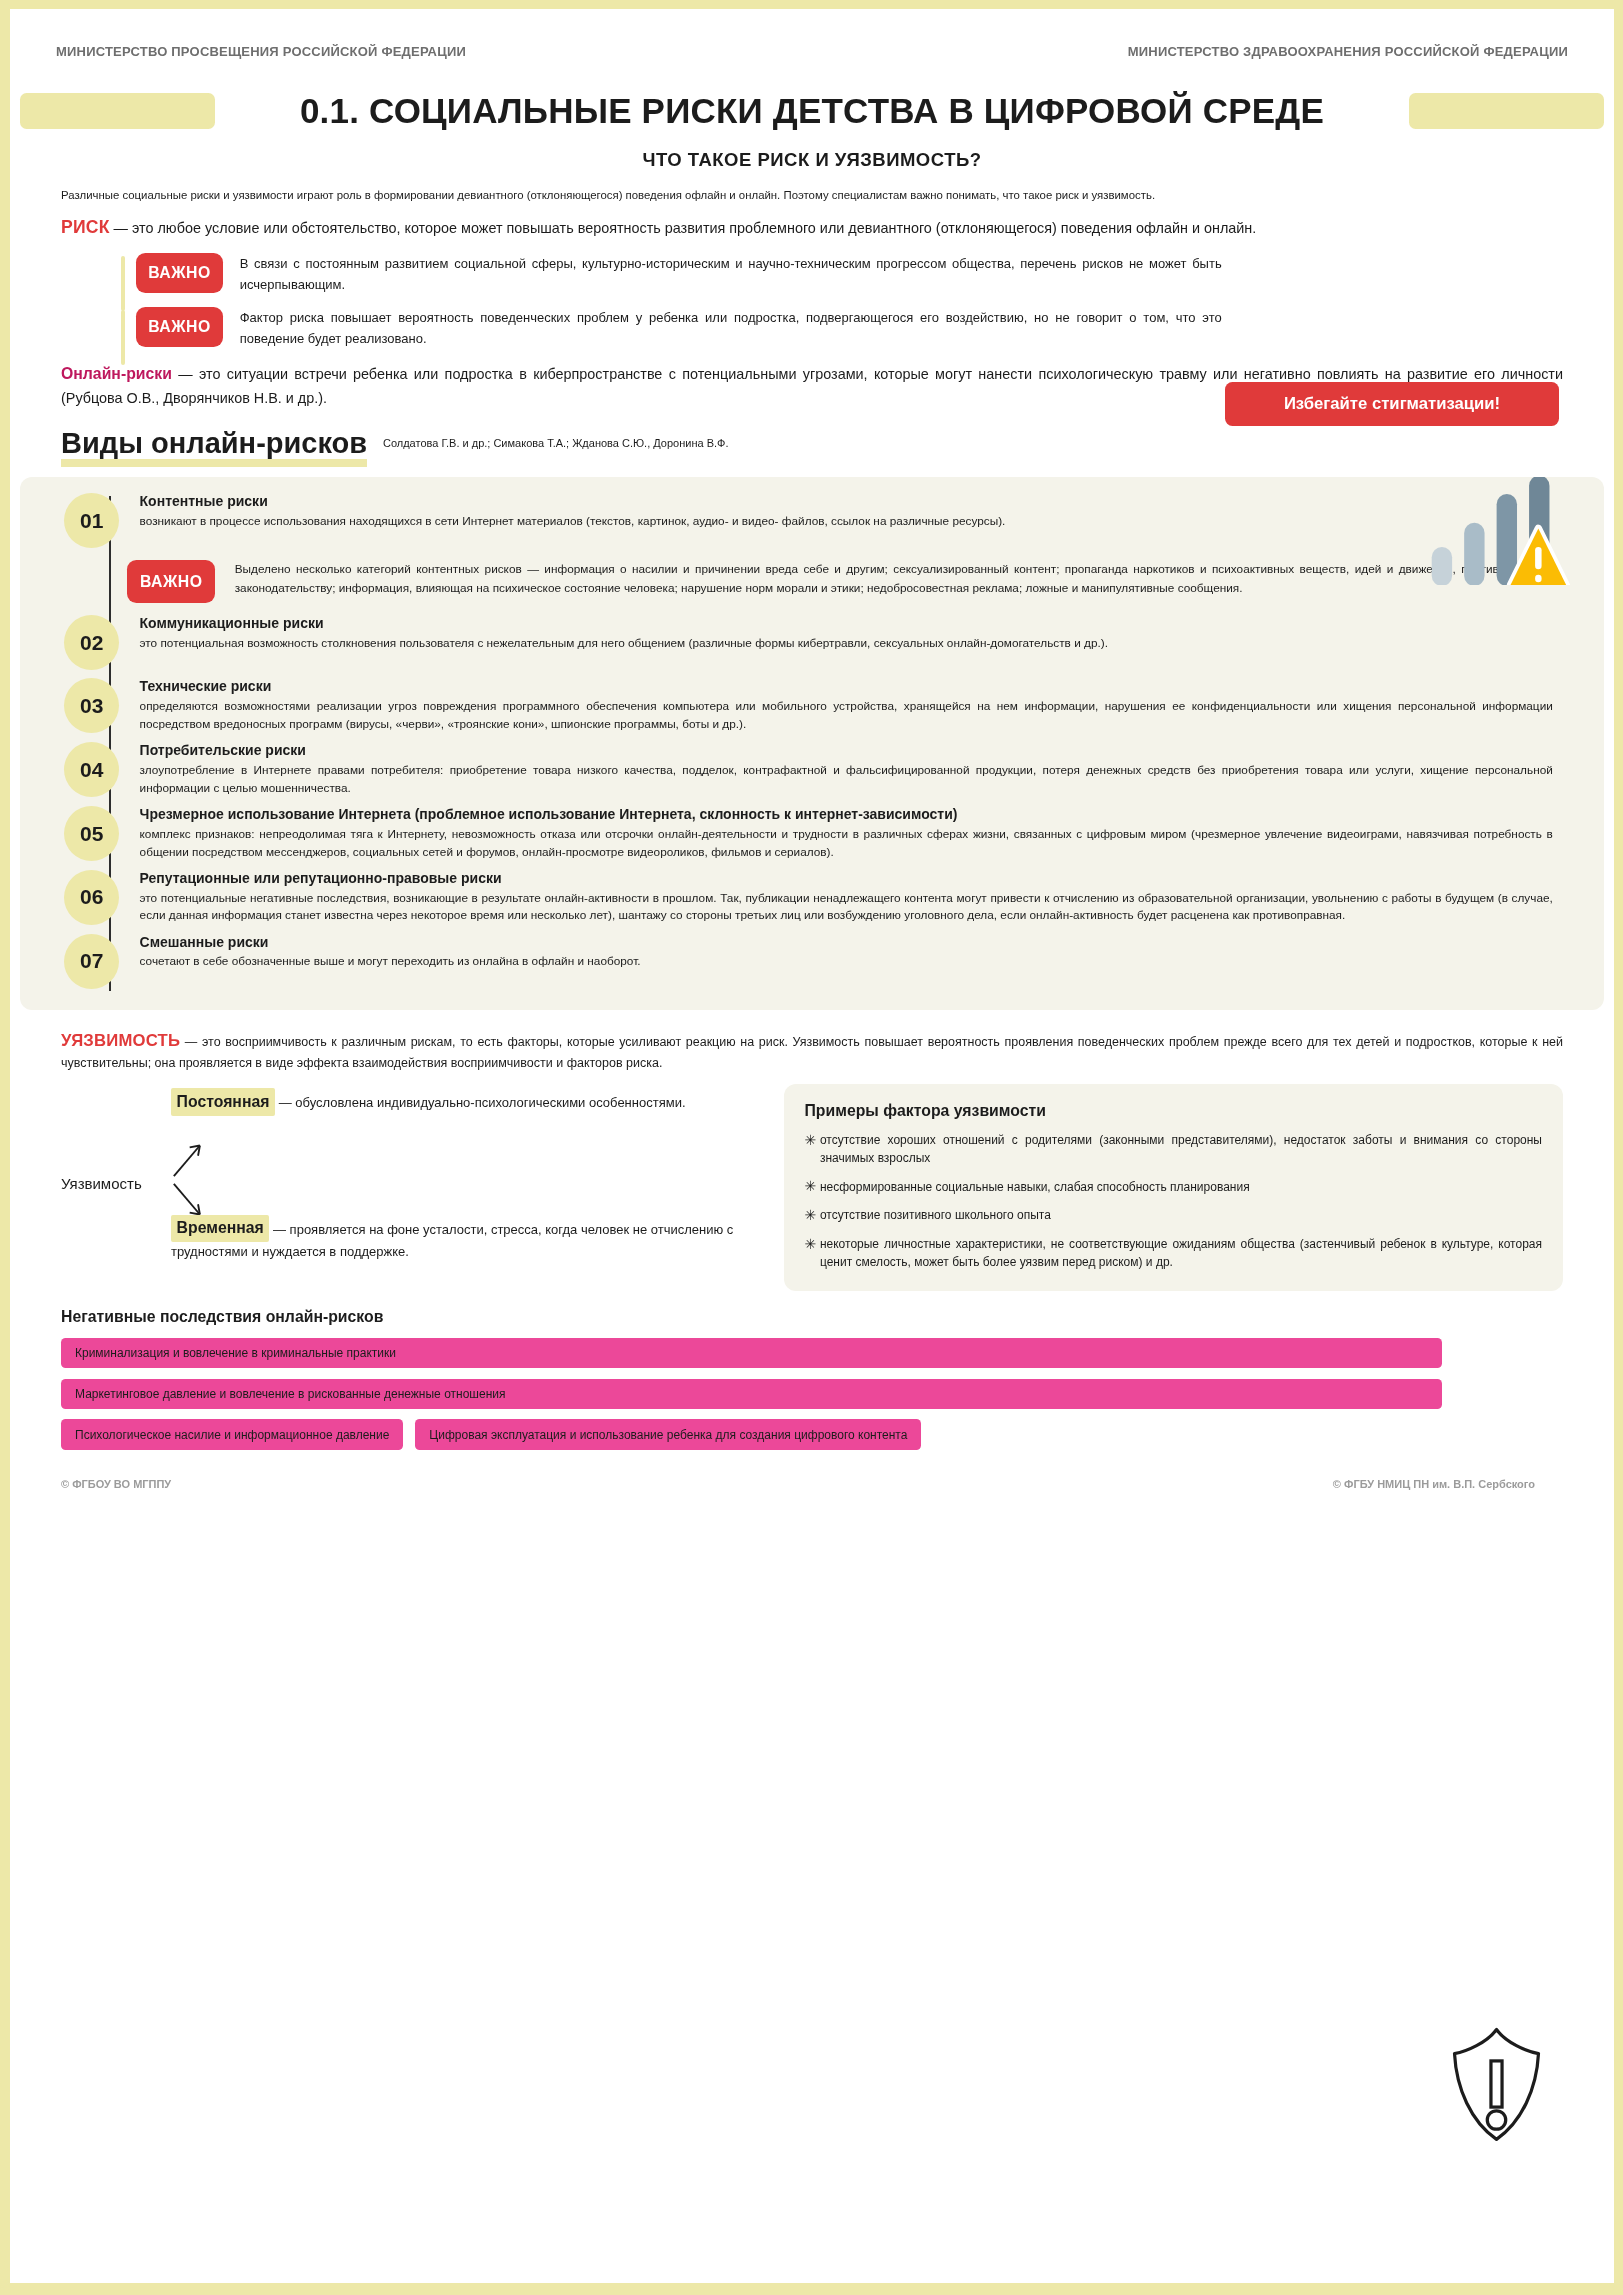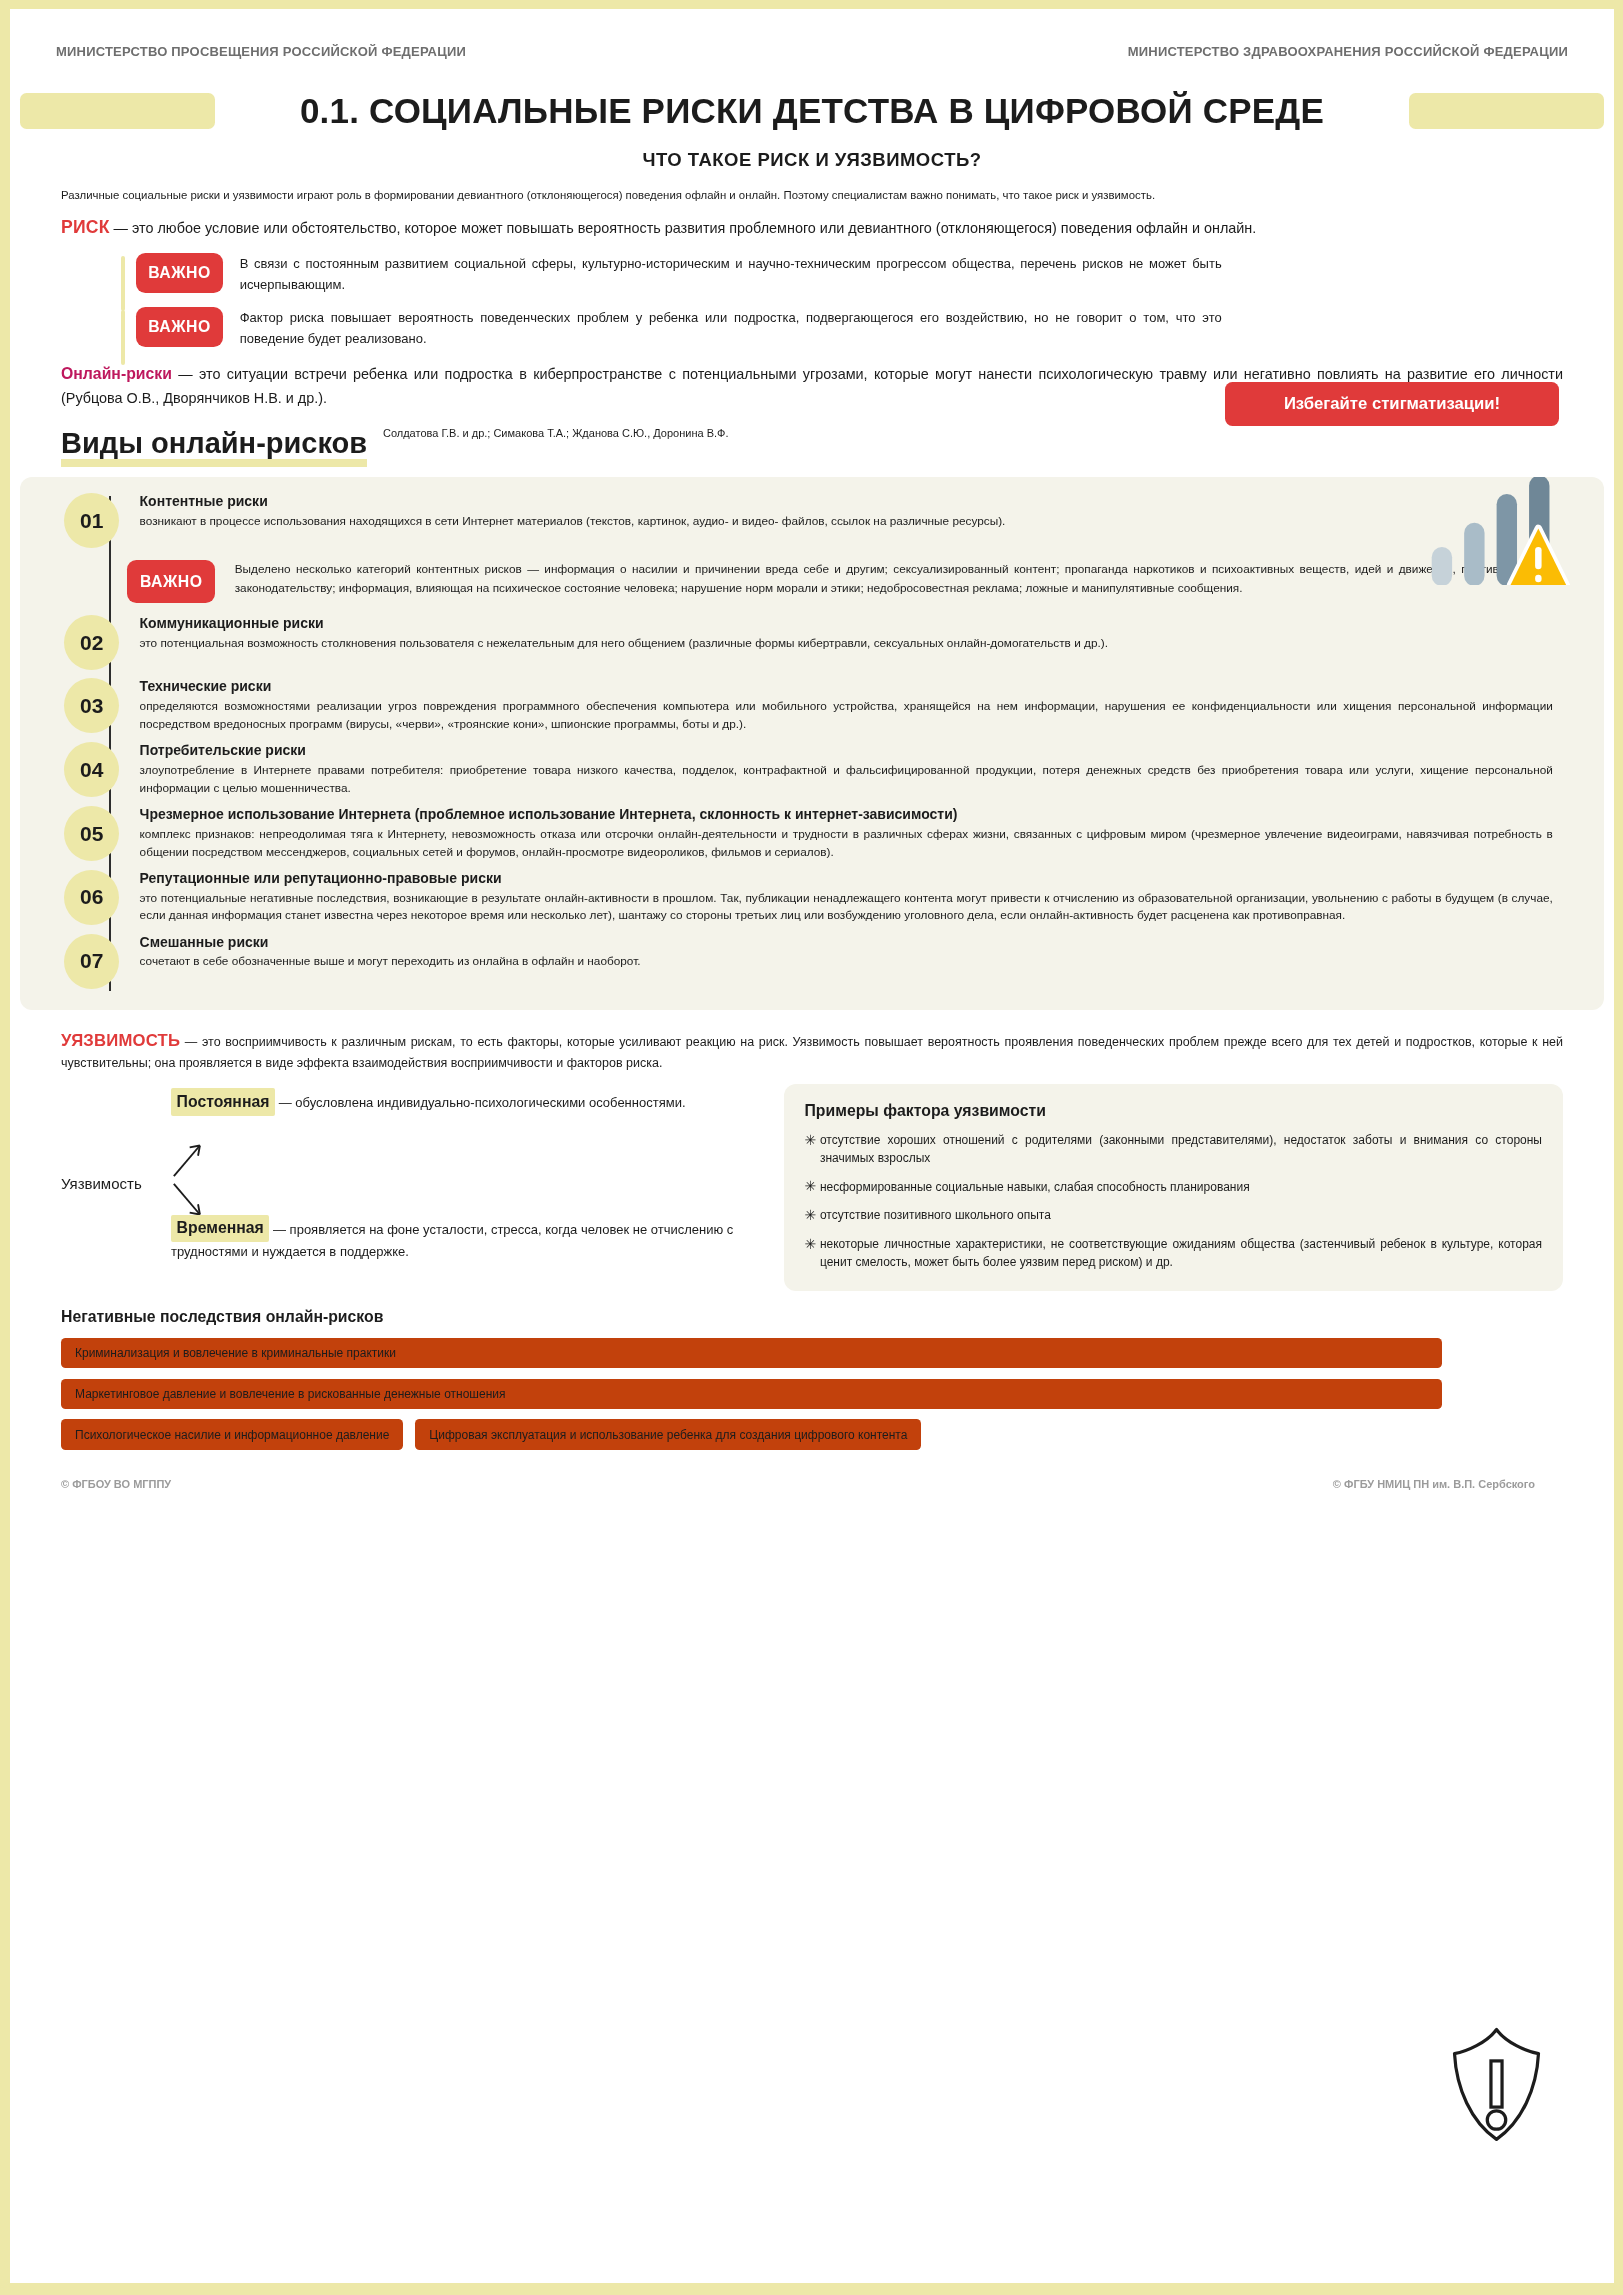--- a/index.html
+++ b/index.html
@@ -155,20 +155,21 @@
     font-weight: bold;
     display: flex;
     align-items: center;
     justify-content: center;
   }
 
   
   .section-head-wrap {
     margin-top: 17.6px;
     display: flex;
+    align-items: flex-end;
     gap: 15.8px;
   }
   .section-head {
     position: relative;
     font-size: 29px;
     font-weight: bold;
     color: #1C1C1C;
     padding-bottom: 7.4px;
   }
   .section-head::after {
@@ -356,21 +357,21 @@
     color: #1C1C1C;
   }
   .conseq-tags {
     margin-top: 12px;
     display: flex;
     flex-wrap: wrap;
     gap: 10.2px 12px;
     max-width: 1381px;
   }
   .conseq-tag {
-    background: #c2410c;
+    background: #ec4899;
     border-radius: 4.6px;
     padding: 8.3px 14px;
     font-size: 12px;
     color: #1C1C1C;
     white-space: nowrap;
   }
   .conseq-tag.full { flex-basis: 100%; }
   .tag-row { display: flex; gap: 12px; width: 100%; }
 
   .shield-decor {

